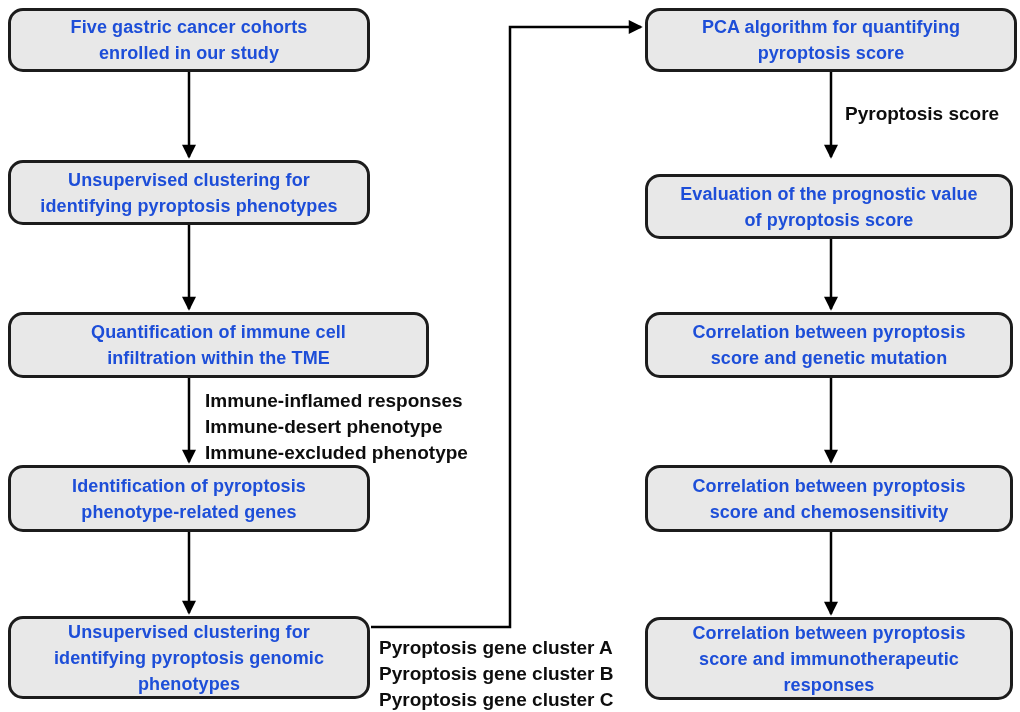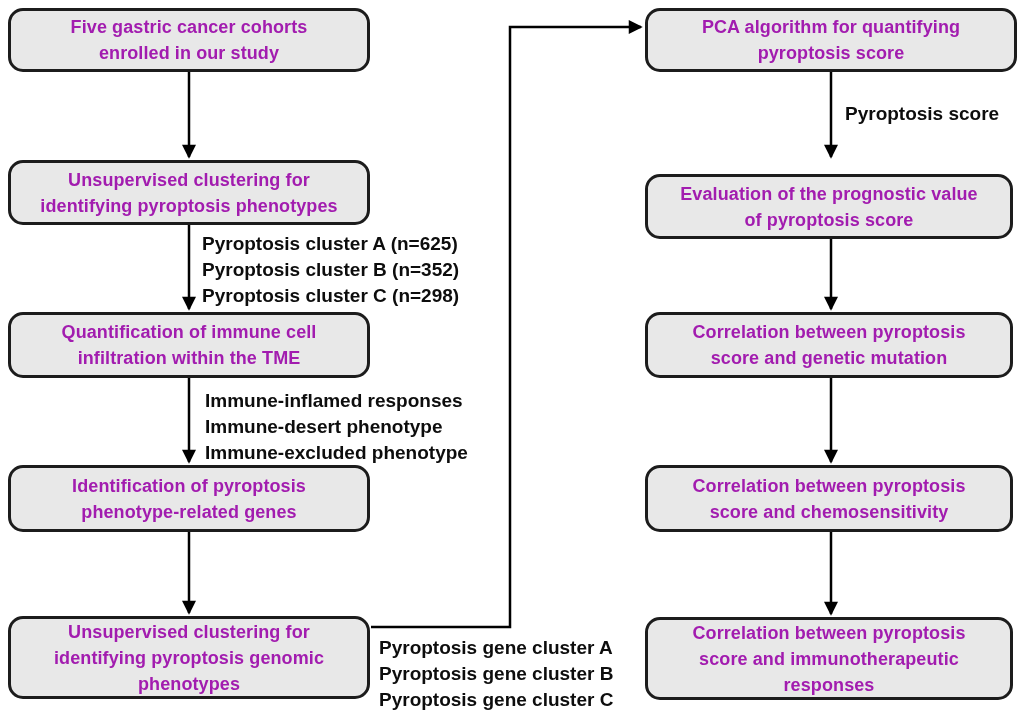--- a/index.html
+++ b/index.html
@@ -25,27 +25,27 @@
     align-items: center;
     justify-content: center;
     text-align: center;
   }
   .flow-box .box-label {
     display: block;
     white-space: pre-line;
     font-weight: bold;
     font-size: 18px;
     line-height: 26px;
-    color: #a21caf;
+    color: #1d4ed8;
     letter-spacing: 0.1px;
   }
   
   .b-l1 { left: 8px;  top: 8px;   width: 362px; height: 64px; }
   .b-l2 { left: 8px;  top: 160px; width: 362px; height: 65px; }
-  .b-l3 { left: 8px;  top: 312px; width: 362px; height: 66px; text-align: center; }
+  .b-l3 { left: 8px;  top: 312px; width: 421px; height: 66px; text-align: center; }
   .b-l4 { left: 8px;  top: 465px; width: 362px; height: 67px; justify-content: center; }
   .b-l5 { left: 8px;  top: 616px; width: 362px; height: 83px; }
   
   .b-r1 { left: 645px; top: 8px;   width: 372px; height: 64px; }
   .b-r2 { left: 645px; top: 160px; width: 368px; height: 65px; margin-top: 14px; }
   .b-r3 { left: 645px; top: 312px; width: 368px; height: 66px; }
   .b-r4 { left: 645px; top: 465px; width: 368px; height: 67px; }
   .b-r5 { left: 645px; top: 617px; width: 368px; height: 83px; }
 
   .annotation {
@@ -132,25 +132,20 @@
   <div class="flow-box b-r4">
     <span class="box-label">Correlation between pyroptosis
 score and chemosensitivity</span>
   </div>
   <div class="flow-box b-r5">
     <span class="box-label">Correlation between pyroptosis
 score and immunotherapeutic
 responses</span>
   </div>
 
-  <div class="annotation ann-clusters">
-    <span class="ann-line">Pyroptosis cluster A (n=625)</span>
-    <span class="ann-line">Pyroptosis cluster B (n=352)</span>
-    <span class="ann-line">Pyroptosis cluster C (n=298)</span>
-  </div>
 
   <div class="annotation ann-phenotypes">
     <span class="ann-line">Immune-inflamed responses</span>
     <span class="ann-line">Immune-desert phenotype</span>
     <span class="ann-line">Immune-excluded phenotype</span>
   </div>
 
   <div class="annotation ann-gene-clusters">
     <span class="ann-line">Pyroptosis gene cluster A</span>
     <span class="ann-line">Pyroptosis gene cluster B</span>

